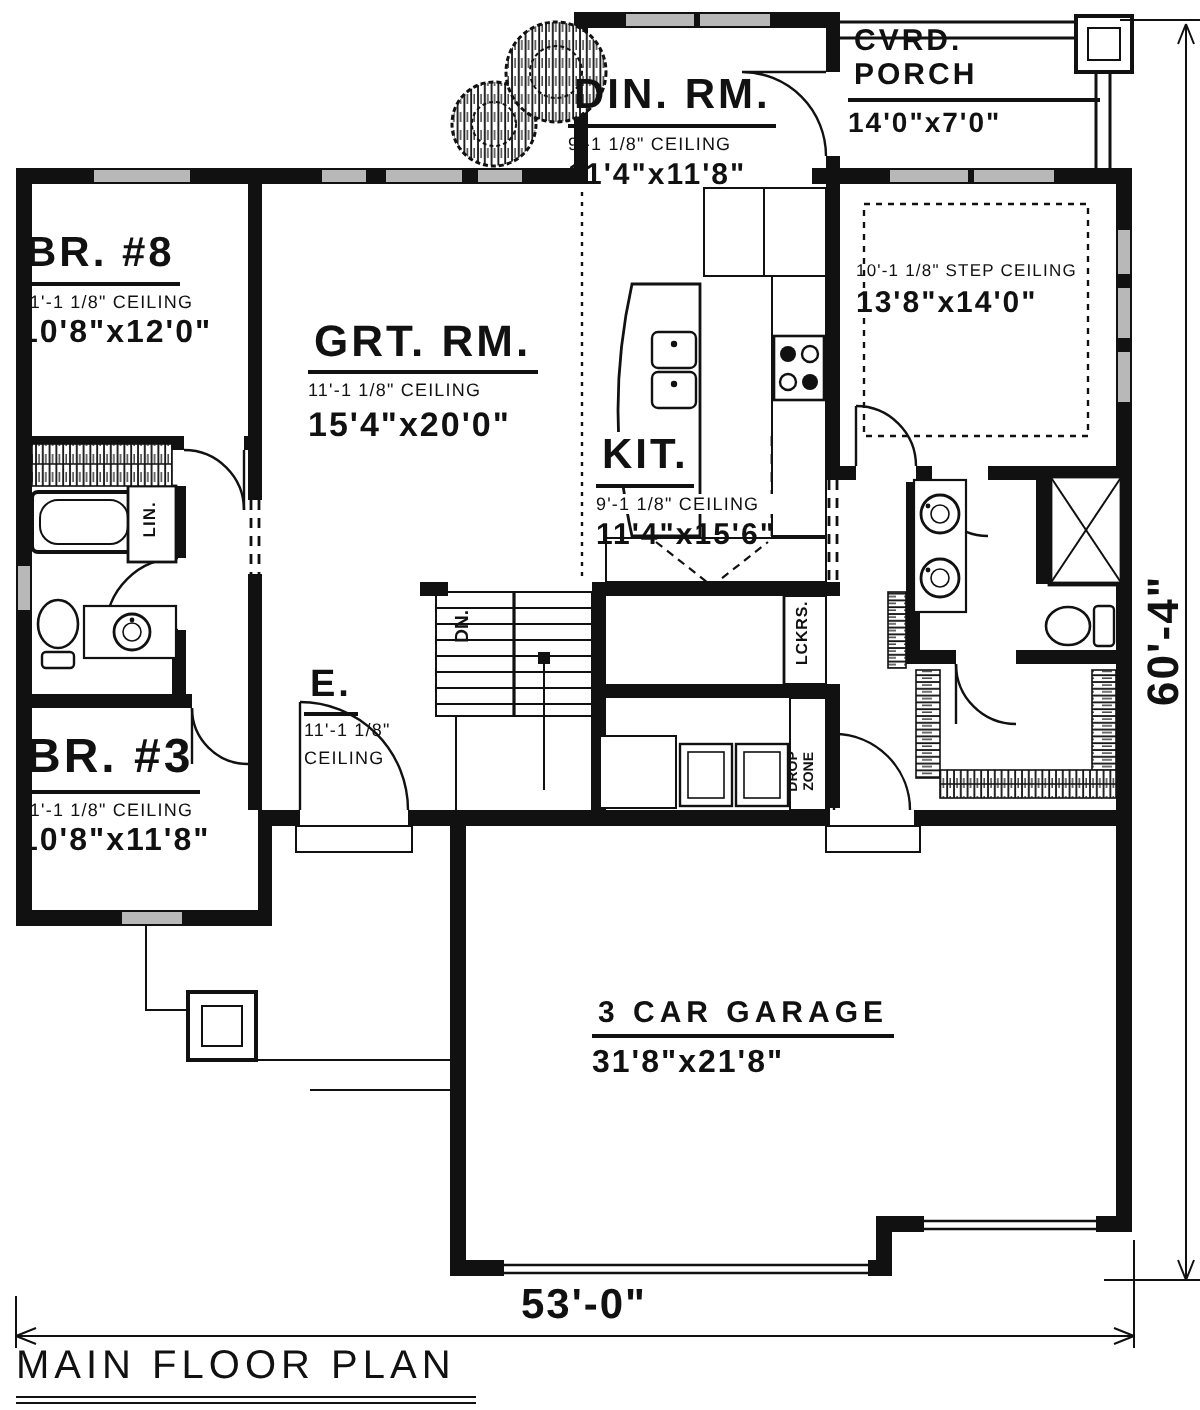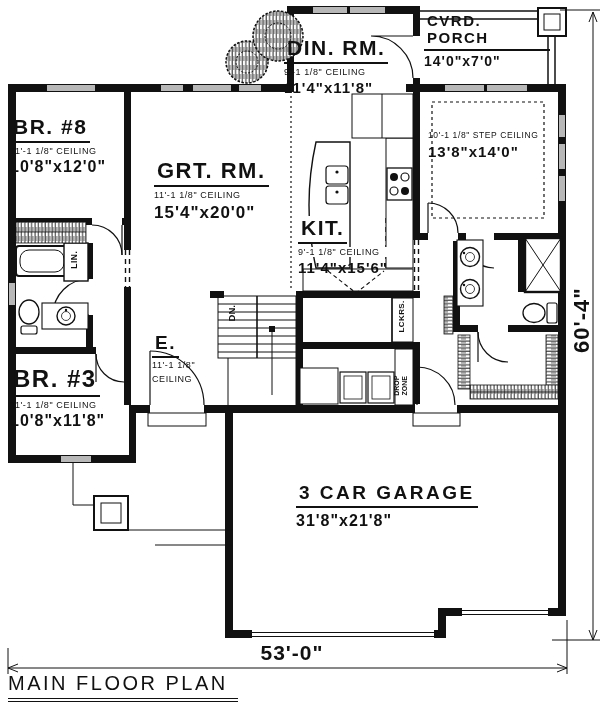--- a/index.html
+++ b/index.html
@@ -373,21 +373,21 @@
   </div>
 
   <div class="lbl" style="left:152px;top:332px;width:64px;">
     <span class="rname" style="font-size:19px;">E.</span>
     <span class="ceil" style="margin-top:2px;">11'-1 1/8"</span>
     <span class="ceil" style="margin-top:4px;">CEILING</span>
   </div>
 
 
   <div class="lbl" style="left:296px;top:482px;width:200px;">
-    <span class="rname" style="font-size:19px;letter-spacing:2.5px;">3 CAR GARAGE</span>
+    <span class="rname" style="font-size:15px;letter-spacing:2.5px;margin-top:16px;">3 CAR GARAGE</span>
     <span class="rsize" style="font-size:16px;margin-top:4px;">31'8"x21'8"</span>
   </div>
 
   <div class="vtext" style="left:55px;top:255px;width:40px;font-size:8.5px;font-weight:bold;letter-spacing:.5px;">LIN.</div>
   <div class="vtext" style="left:212px;top:308px;width:40px;font-size:9.5px;font-weight:bold;">DN.</div>
   <div class="vtext" style="left:382px;top:312px;width:40px;font-size:8px;font-weight:bold;letter-spacing:.4px;">LCKRS.</div>
   <div class="vtext" style="left:379px;top:378px;width:44px;font-size:7px;font-weight:bold;">
     <span style="display:block;">DROP</span>
     <span style="display:block;">ZONE</span>
   </div>

